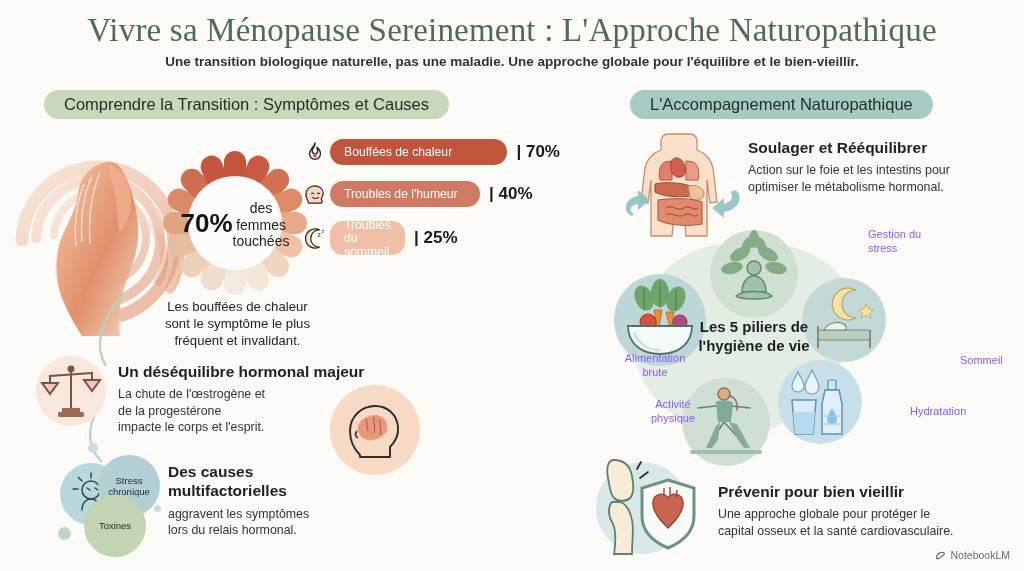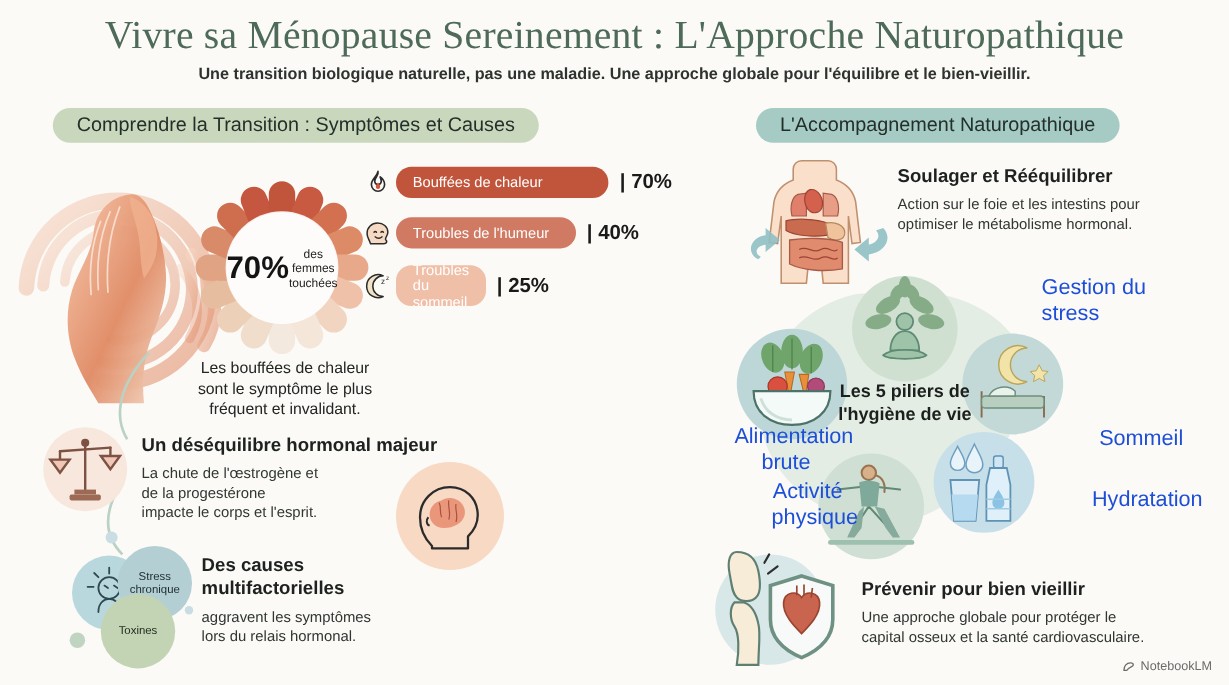--- a/index.html
+++ b/index.html
@@ -47,21 +47,21 @@
     transform-origin:50% 0%;
     margin-left:-11px;
   }
   .flower-core {
     position:absolute; left:29px; top:29px; width:92px; height:92px;
     border-radius:50%; background:#fdfcfa;
     display:flex; flex-direction:row; align-items:center; justify-content:center;
     box-shadow:0 0 0 1px rgba(255,255,255,.9);
   }
   .flower-pct { font-size:26px; font-weight:bold; color:#141414; line-height:1; }
-  .flower-sub { font-size:10px; color:#232323; line-height:1.2; text-align:center; margin-top:4px;}
+  .flower-sub { font-size:14px; color:#232323; line-height:1.2; text-align:center; margin-top:4px;}
 
   
   .bars { position:absolute; left:300px; top:137px; width:260px; }
   .bars-title { font-size:14.6px; color:#1d211f; line-height:1.3; margin-bottom:10px; }
   .barrow { display:flex; align-items:center; margin-bottom:12px; }
   .baricon { width:30px; height:30px; flex:0 0 30px; display:flex; align-items:center; justify-content:center; }
   .bar {
     height:26px; border-radius:13px; display:flex; align-items:center;
     padding-left:14px; color:#fff; font-size:12.2px; overflow:hidden;
   }
@@ -73,21 +73,21 @@
   .blob {
     position:absolute; border-radius:50%;
     display:flex; align-items:center; justify-content:center;
   }
   .pillar-center {
     position:absolute; left:80px; top:55px; width:140px; height:100px;
     display:flex; align-items:center; justify-content:center;
     text-align:center; font-size:15px; font-weight:bold; color:#1b1f1d; line-height:1.25;
     z-index:5;
   }
-  .pill-lbl { position:absolute; font-size:18px; color:#1d4ed8; line-height:1.24; }
+  .pill-lbl { position:absolute; font-size:11px; color:#8b5cf6; line-height:1.24; }
 
   
   .wm { position:absolute; right:14px; bottom:10px; display:flex; align-items:center;
         font-size:10.5px; color:#6c6c6c; gap:4px; }
 </style>
 </head>
 <body>
 
 <div class="stage">
 
@@ -379,21 +379,21 @@
         <path d="M20,58 C24,70 34,76 46,76" fill="none" stroke="#cfe0db" stroke-width="2.5"></path>
       </svg>
     </div>
 
     <div class="pillar-center" style="white-space:pre-line;">Les 5 piliers de
 l'hygiène de vie</div>
   </div>
 
   <div class="pill-lbl abs" style="left:868px;top:228px;white-space:pre-line;">Gestion du
 stress</div>
-  <div class="pill-lbl abs" style="left:916px;top:354px;white-space:pre-line;">Sommeil</div>
+  <div class="pill-lbl abs" style="left:960px;top:354px;white-space:pre-line;">Sommeil</div>
   <div class="pill-lbl abs" style="left:910px;top:405px;white-space:pre-line;">Hydratation</div>
   <div class="pill-lbl abs" style="left:643px;top:398px;text-align:center;width:60px;white-space:pre-line;">Activité
 physique</div>
   <div class="pill-lbl abs" style="left:612px;top:352px;text-align:center;width:86px;white-space:pre-line;">Alimentation
 brute</div>
 
   <div class="abs" style="left:596px;top:458px;width:110px;height:100px;">
     <div style="position:absolute;left:0;top:4px;width:92px;height:92px;border-radius:50%;background:#d8e8e8;"></div>
     <svg viewBox="0 0 110 100" style="position:absolute;left:0;top:0;width:110px;height:100px;">
       <path d="M18,2 C12,2 10,10 12,20 C14,30 14,36 18,40 C22,44 30,44 34,40

